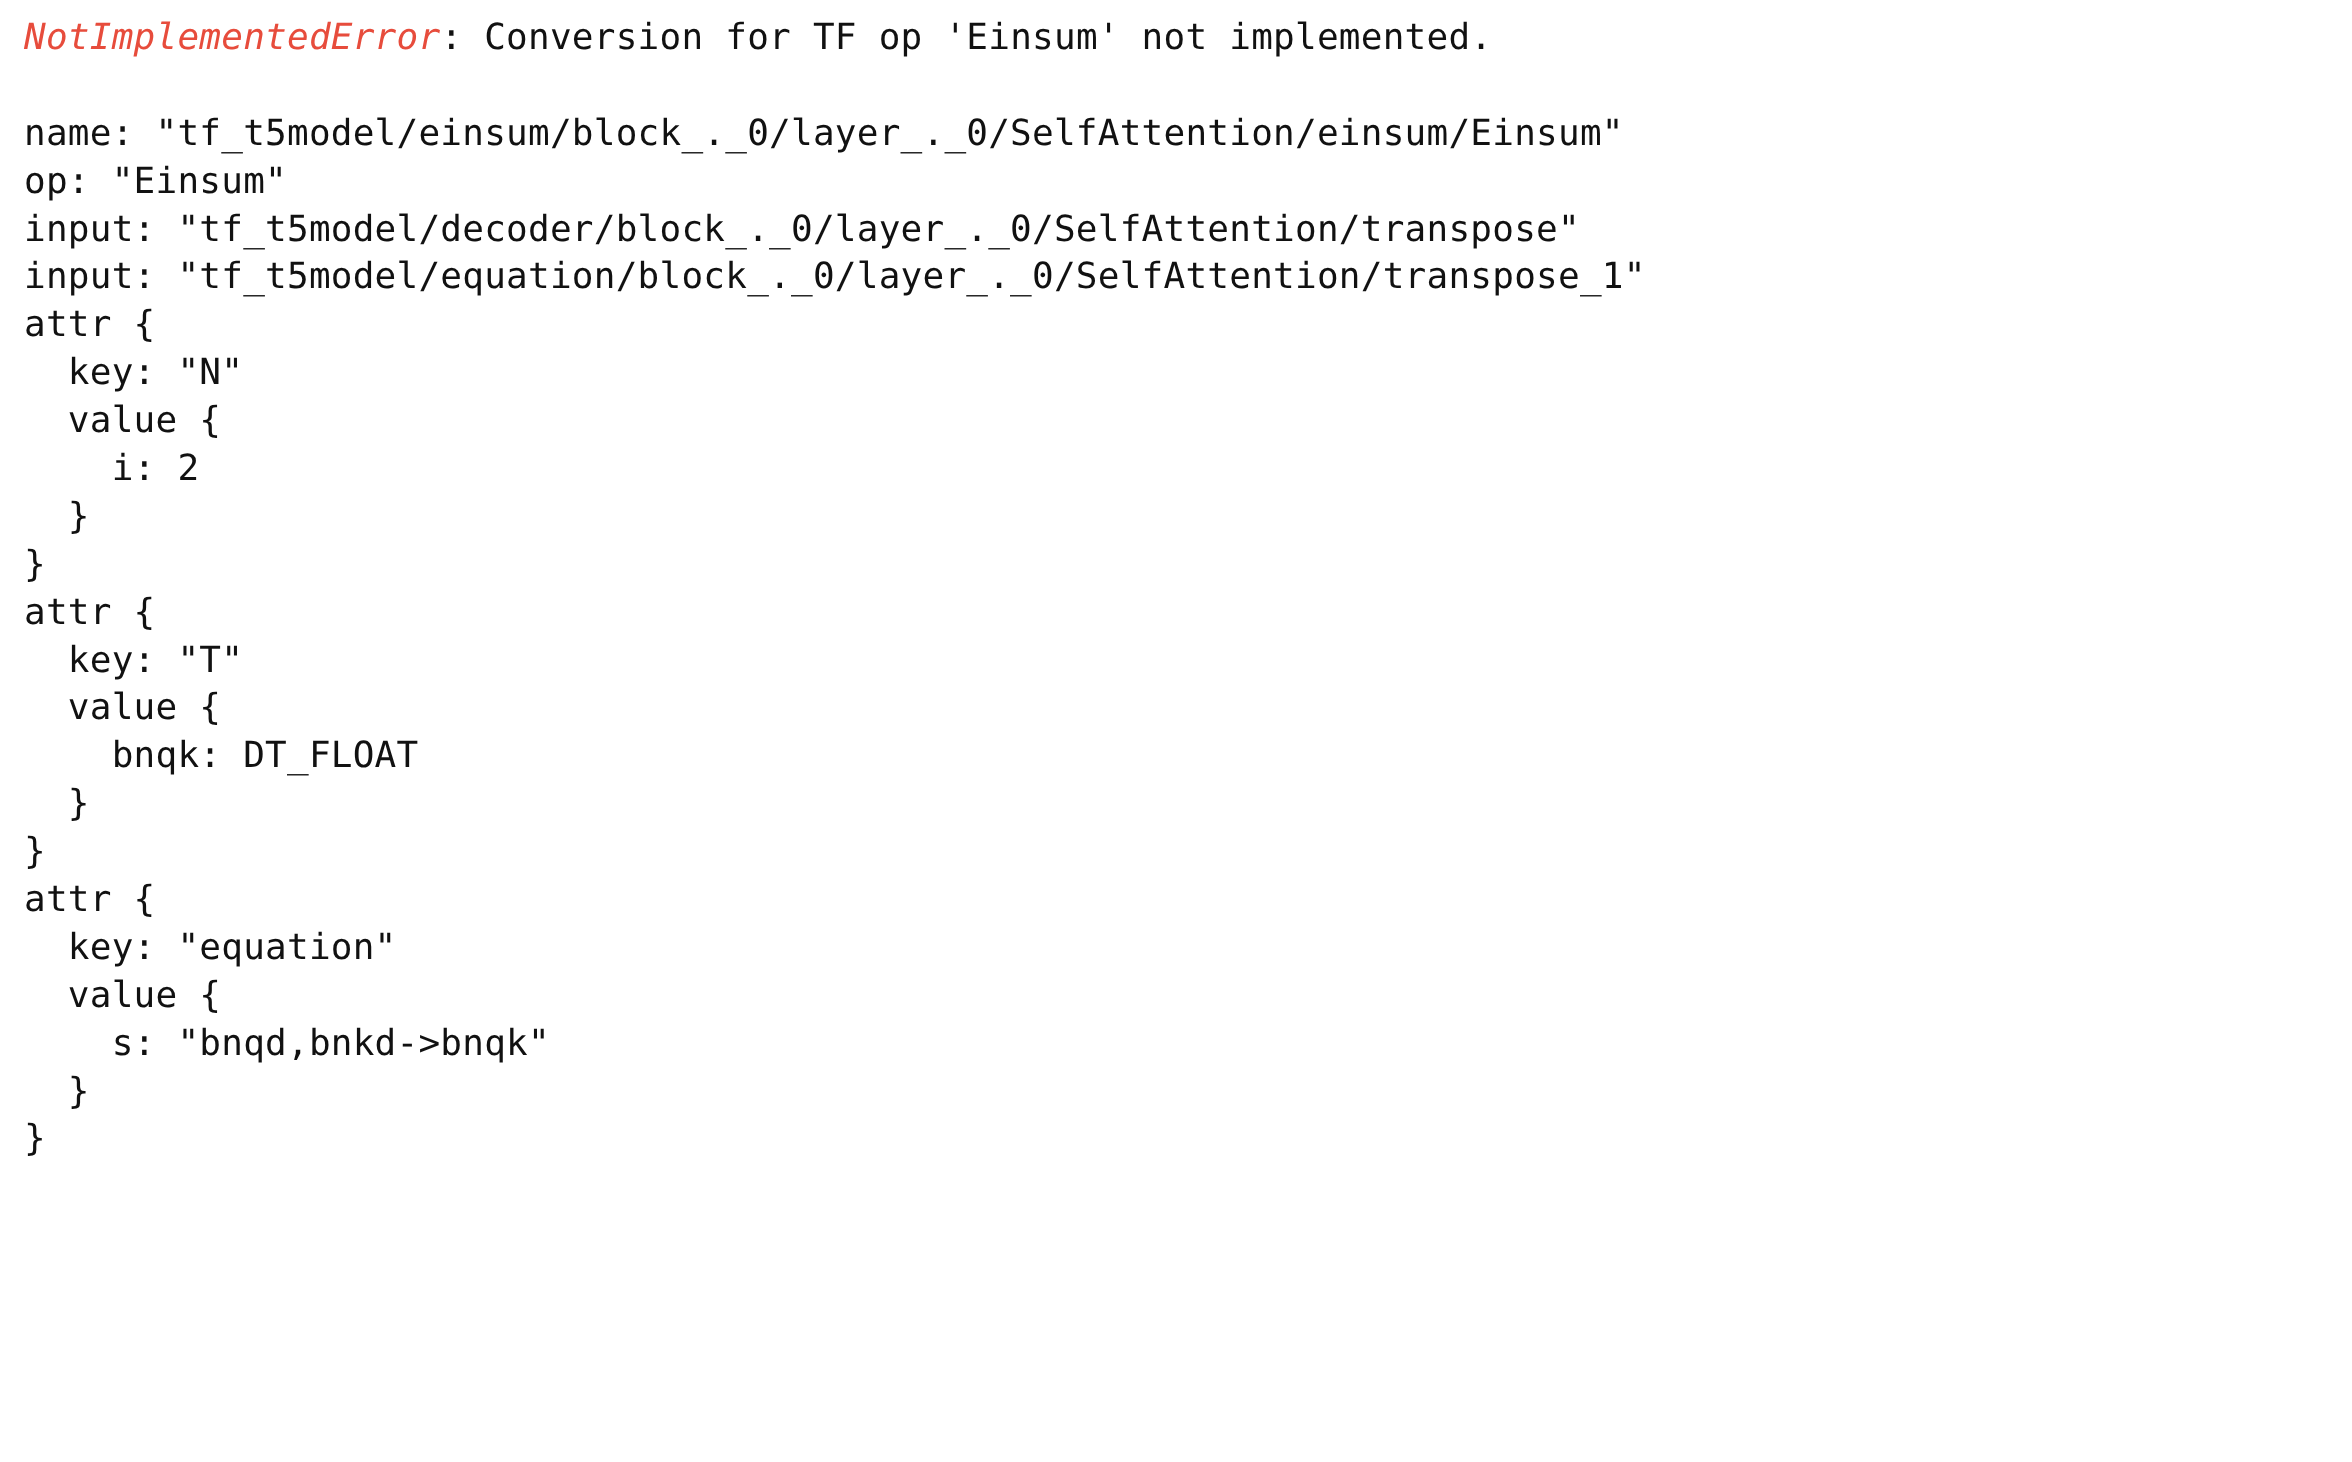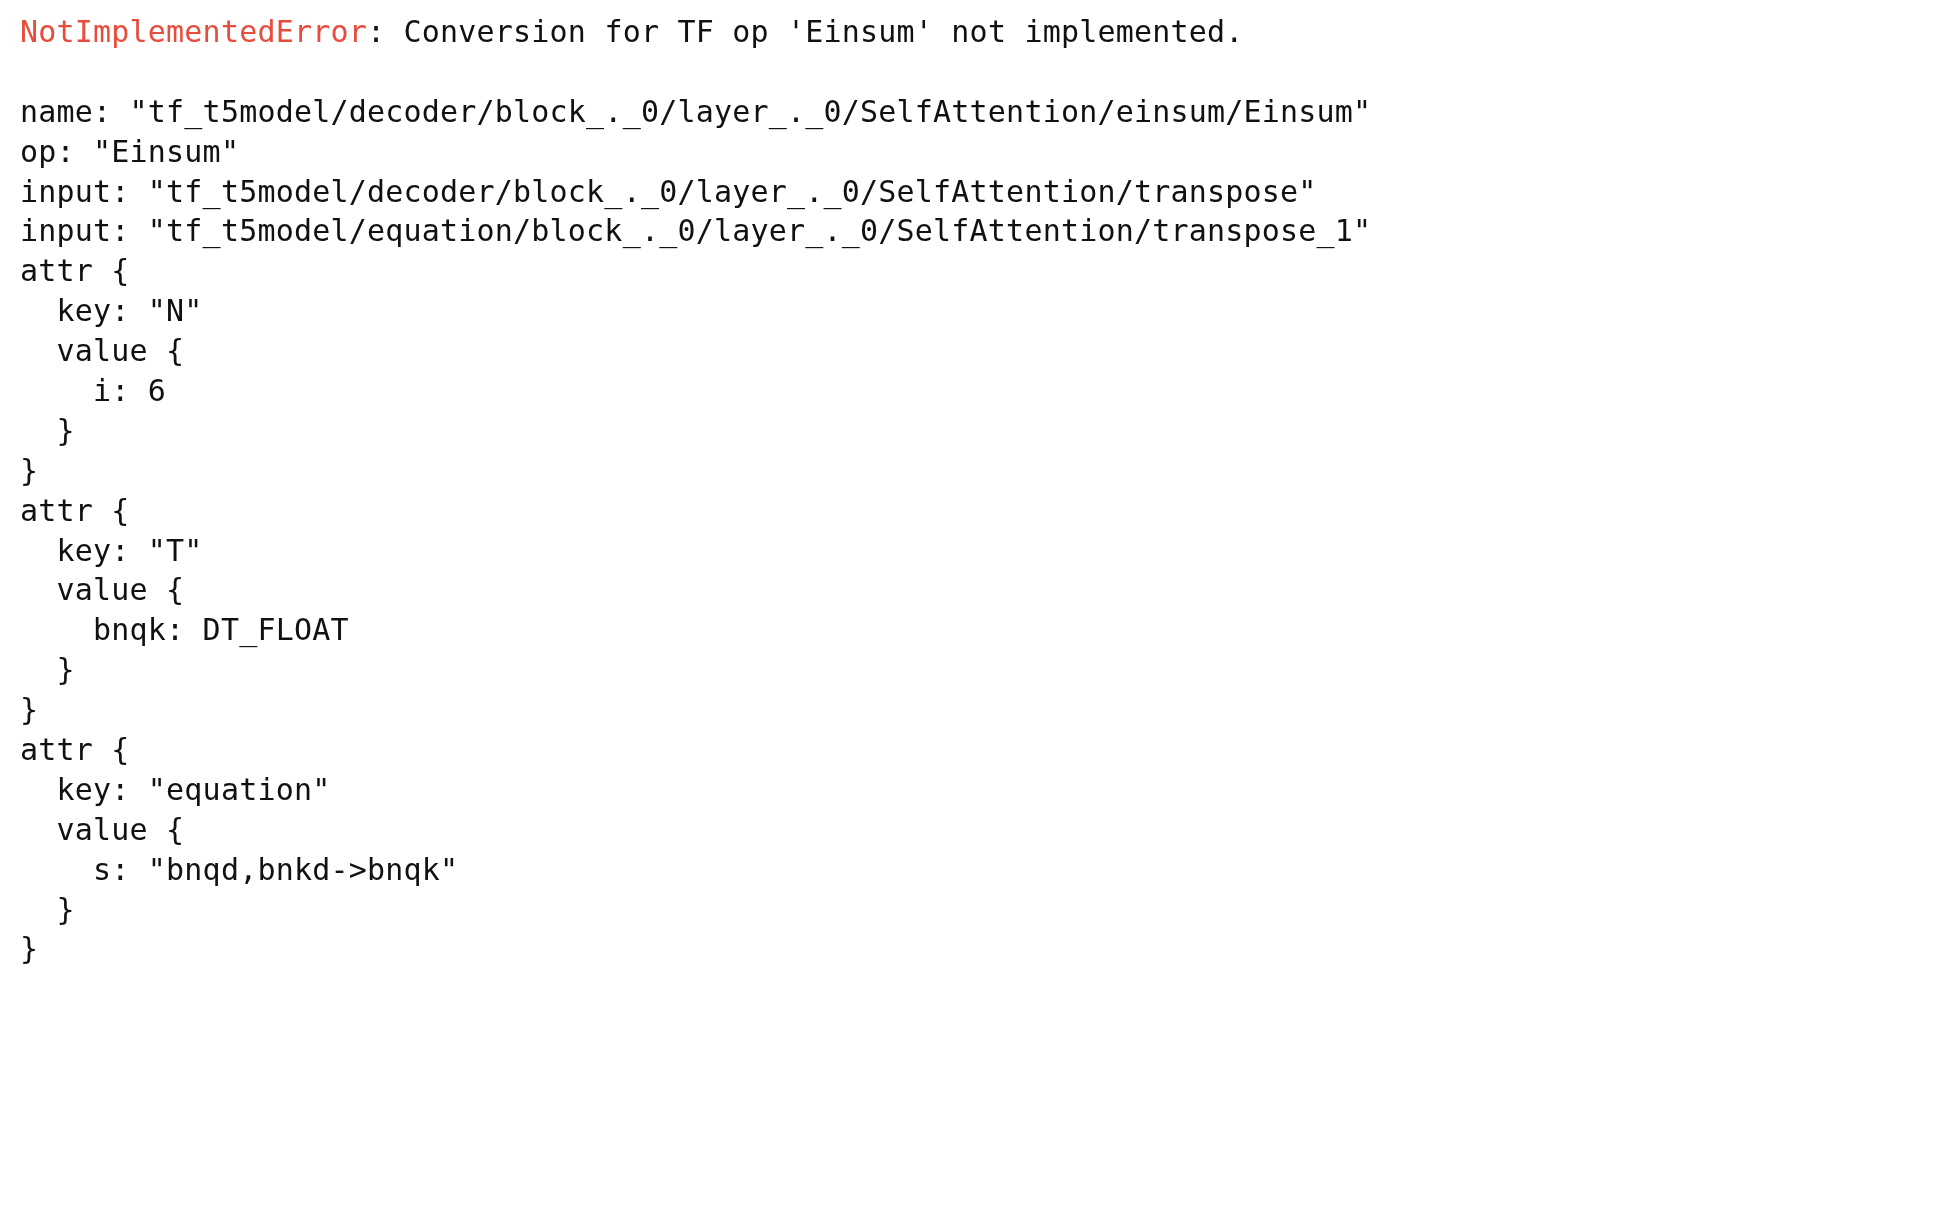--- a/index.html
+++ b/index.html
@@ -18,35 +18,36 @@
     font-family: "SF Mono", ui-monospace, Menlo, Consolas, monospace;
     font-size: 30px;
     line-height: 1.33;
     font-weight: 500;
     color: #111;
     white-space: pre;
     letter-spacing: 0.2px;
   }
   .error-name {
     color: #e74c3c;
+    font-style: italic;
   }
 </style>
 </head>
 <body>
 
 <pre class="output"><span class="error-name">NotImplementedError</span><span>: Conversion for TF op 'Einsum' not implemented.</span>
 
-<span>name: "tf_t5model/decoder/block_._0/layer_._0/SelfAttention/einsum/Einsum"</span>
+<span>name: "tf_t5model/einsum/block_._0/layer_._0/SelfAttention/einsum/Einsum"</span>
 <span>op: "Einsum"</span>
 <span>input: "tf_t5model/decoder/block_._0/layer_._0/SelfAttention/transpose"</span>
 <span>input: "tf_t5model/equation/block_._0/layer_._0/SelfAttention/transpose_1"</span>
 <span>attr {</span>
 <span>  key: "N"</span>
 <span>  value {</span>
-<span>    i: 6</span>
+<span>    i: 2</span>
 <span>  }</span>
 <span>}</span>
 <span>attr {</span>
 <span>  key: "T"</span>
 <span>  value {</span>
 <span>    bnqk: DT_FLOAT</span>
 <span>  }</span>
 <span>}</span>
 <span>attr {</span>
 <span>  key: "equation"</span>

